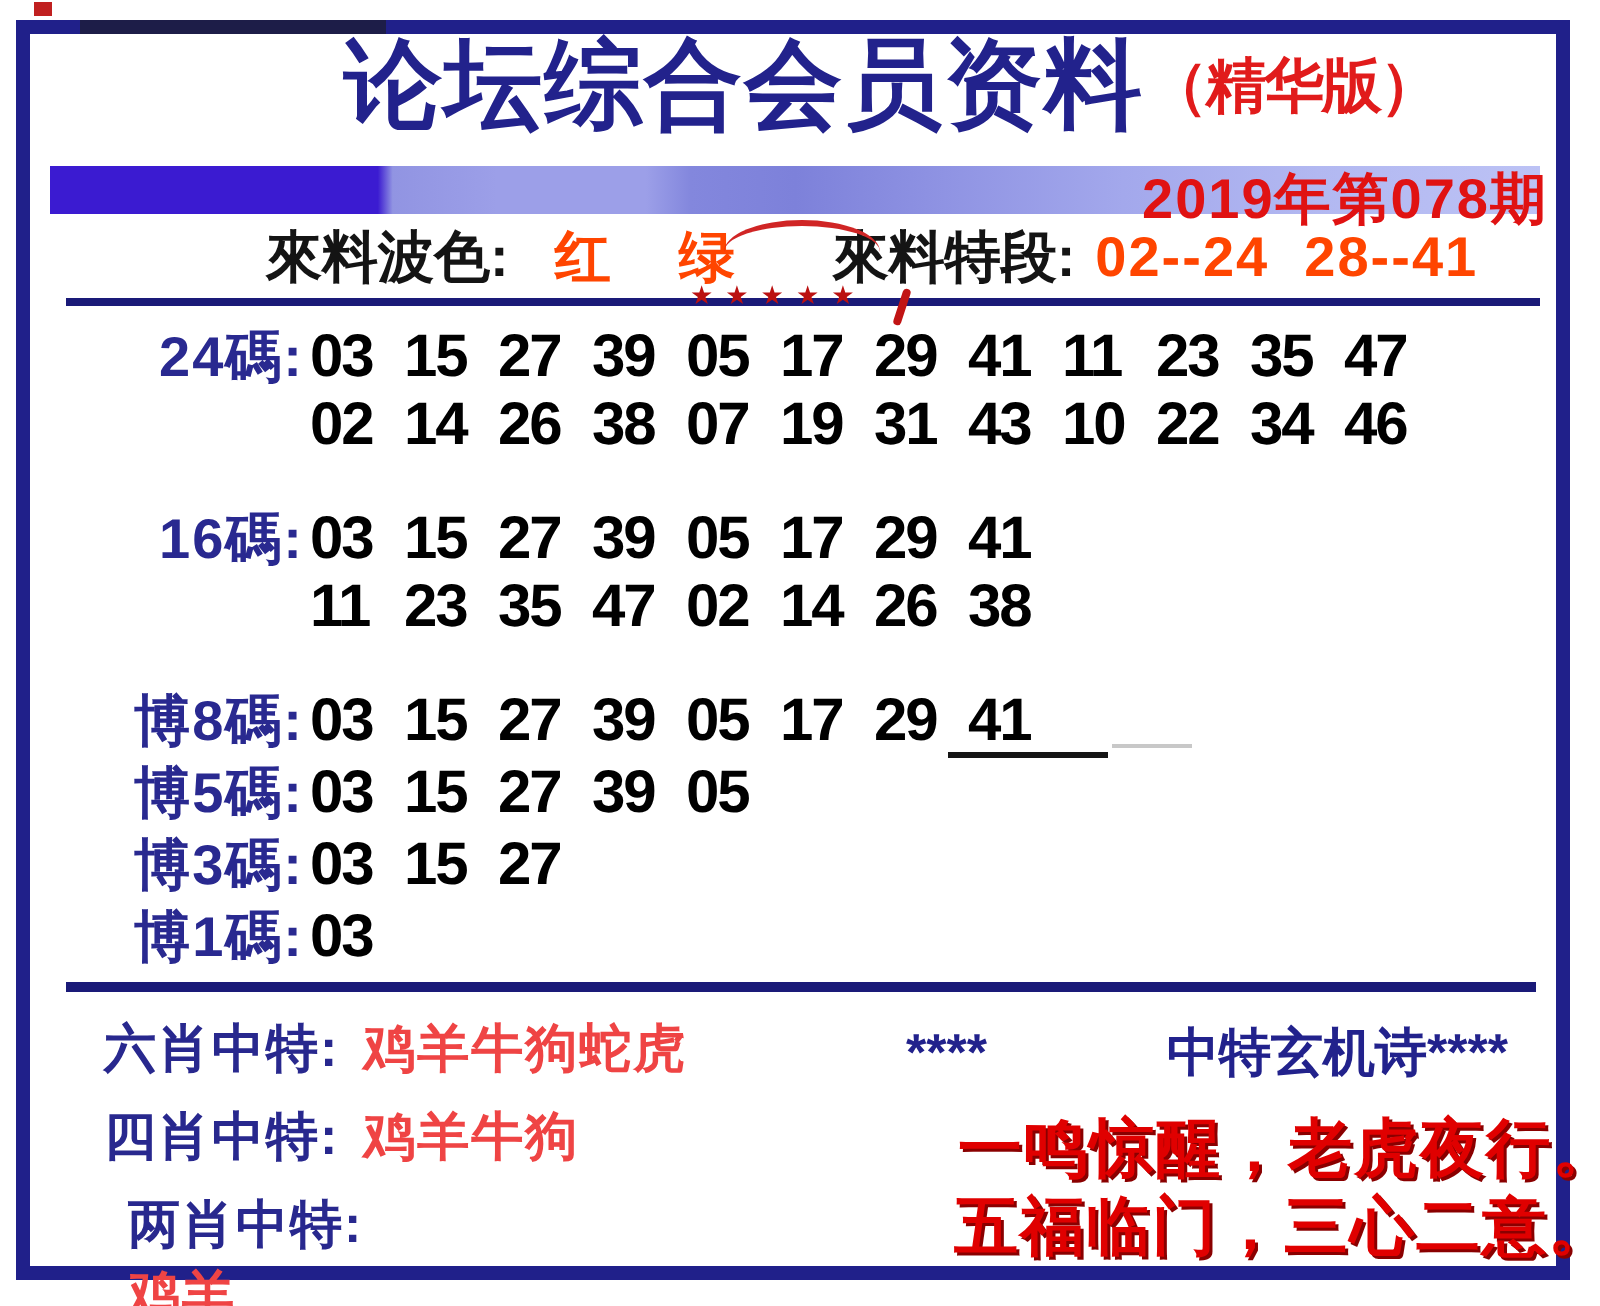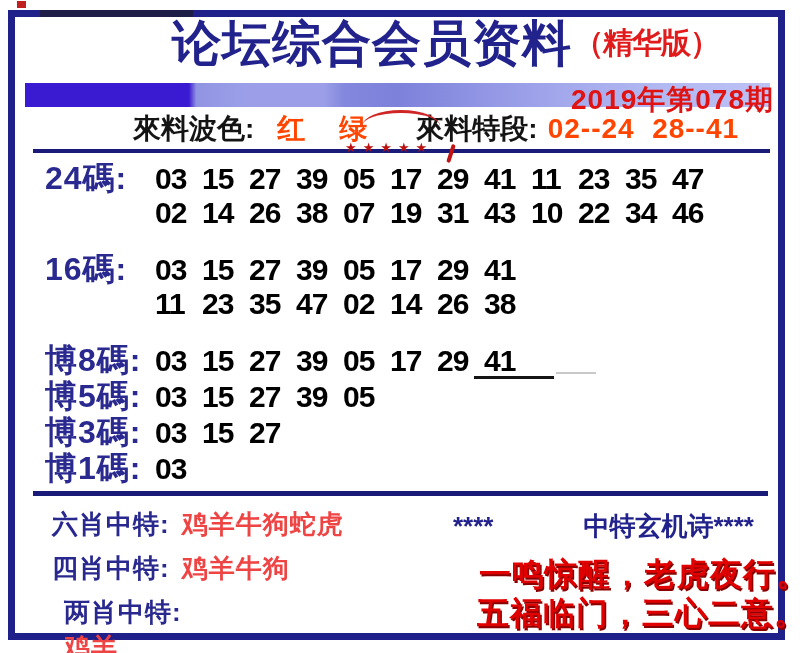--- a/index.html
+++ b/index.html
@@ -36,21 +36,21 @@
   .a-slash{position:absolute;left:449px;top:144px;width:4px;height:19px;background:#c11414;
            transform:rotate(18deg);border-radius:2px;}
   .a-graydash{position:absolute;left:556px;top:372px;width:40px;height:2px;background:#c8c8c8;}
   
   .codes{position:absolute;left:45px;top:162px;}
   .code-group{margin-top:0;}
   .code-group:nth-of-type(2){margin-top:23px;}
   .code-group:nth-of-type(3){margin-top:23px;}
   .code-group:nth-of-type(n+4){margin-top:2px;}
   .code-line{display:flex;height:34px;align-items:center;}
-  .code-label{width:107px;font-size:32px;font-weight:900;color:#292990;
+  .code-label{width:107px;text-align:right;font-size:28px;font-weight:900;color:#292990;
               padding-right:3px;white-space:nowrap;letter-spacing:1px;}
   .code-number{width:47px;font-size:30px;font-weight:900;color:#000000;position:relative;letter-spacing:-1px;}
   .code-number.u::after{content:"";position:absolute;left:-10px;top:32px;width:80px;height:3px;background:#151515;}
   
   .zodiac-row{position:absolute;left:52px;display:flex;align-items:baseline;
               font-size:26px;font-weight:900;white-space:nowrap;}
   .z0{top:507px;}.z1{top:551px;}.z2{top:595px;flex-direction:column;}
   .z-label{color:#28288e;letter-spacing:1px;}
   .z-value{color:#ef4444;margin-left:12px;letter-spacing:1px;}
   

